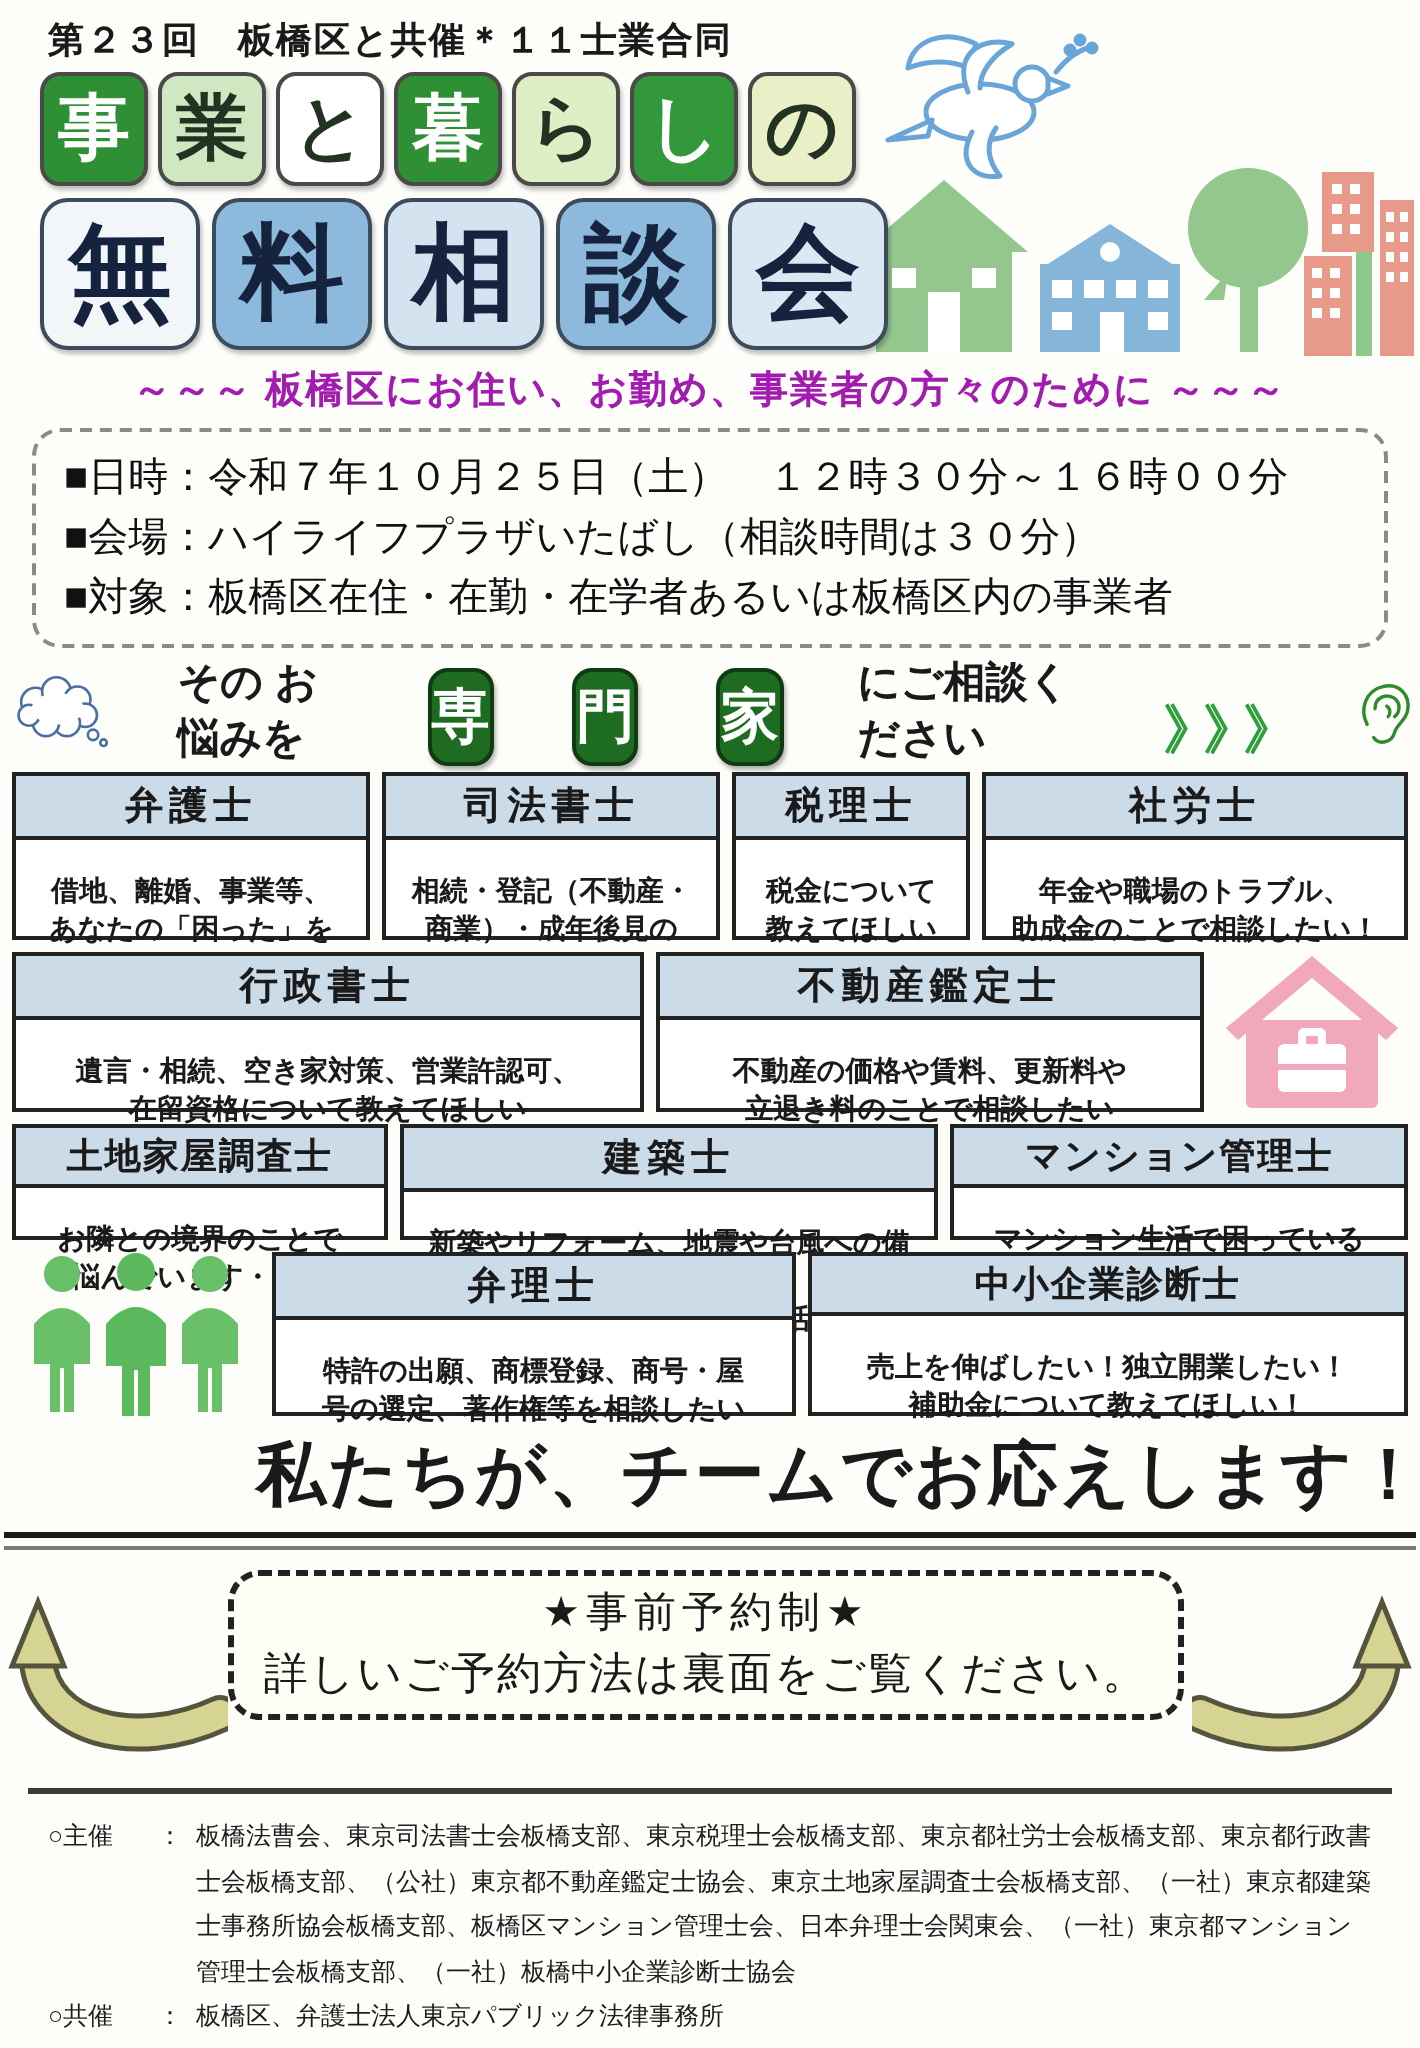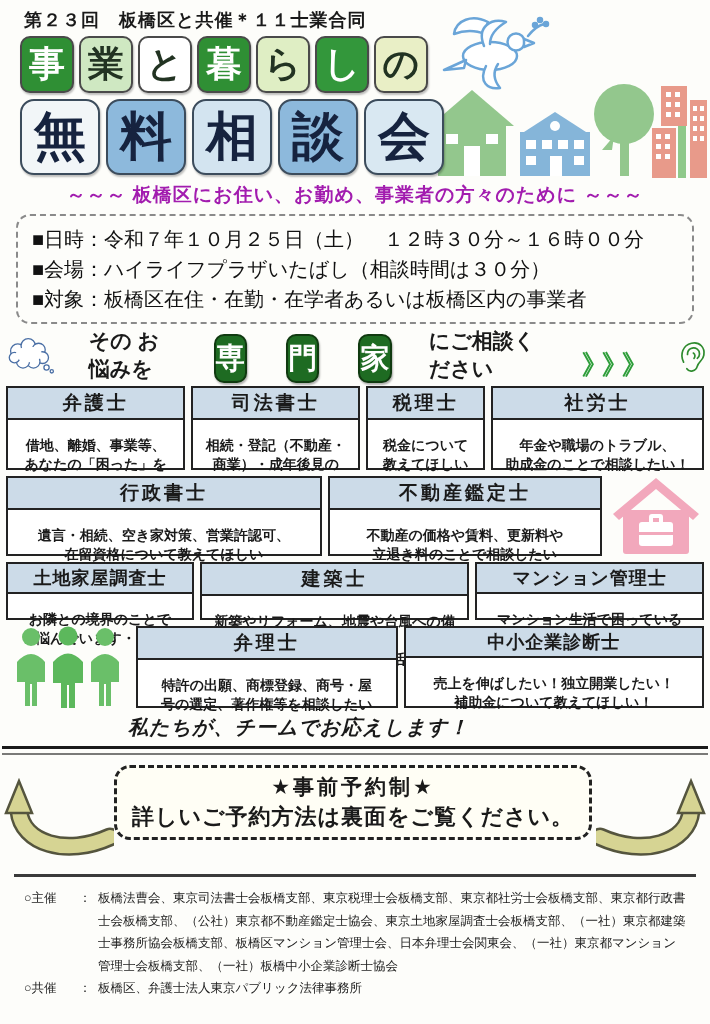--- a/index.html
+++ b/index.html
@@ -35,26 +35,26 @@
   .card-h.tight{letter-spacing:1px;font-size:18px;}
   .card-b{flex:1;display:flex;align-items:center;justify-content:center;text-align:center;
           font-size:14px;font-weight:bold;white-space:pre-line;line-height:1.35;padding:16px 2px;}
   .grow1{height:84px}.grow2{height:80px}.grow3{height:58px}.grow4{height:82px}
   .f26{flex:26}.f245{flex:24.5}.f17{flex:17}.f31{flex:31}
   .f45{flex:45}.f39{flex:39}
   .f27{flex:27}.f39b{flex:39}.f33{flex:33}
   .f40{flex:40}.f46{flex:46}
   .art-pinkbox{width:96px;flex:none;display:flex;align-items:center;justify-content:center;}
   .peoplebox{width:124px;flex:none;display:flex;align-items:flex-start;justify-content:center;}
-  .team{font-size:20px;font-weight:bold;margin:6px 0 5px 128px;letter-spacing:1px;white-space:nowrap;font-style:italic;}
+  .team{font-size:35px;font-weight:bold;margin:6px 0 5px 128px;letter-spacing:1px;white-space:nowrap;}
   .dbl{margin:0 2px;height:4px;border-top:3px solid #1a1a1a;border-bottom:2px solid #7a7a78;}
   
   .resv{position:relative;height:106px;margin-top:8px;}
   .res-box{position:absolute;left:114px;top:2px;width:478px;border:3px dashed #222;border-radius:16px;background:#fffef5;
-           text-align:center;font-weight:bold;padding:5px 4px;line-height:1.38;box-sizing:border-box;}
+           text-align:center;font-weight:normal;padding:5px 4px;line-height:1.38;box-sizing:border-box;}
   .res1{font-size:21px;letter-spacing:3px;}
   .res2{font-size:23px;letter-spacing:2px;}
   .res3{font-size:22px;letter-spacing:1px;}
   .arrow-l{position:absolute;left:4px;top:12px;}
   .arrow-r{position:absolute;right:4px;top:12px;}
   .botline{margin:5px 14px 0;border-top:3px solid #3a3a3a;}
   
   .orgs{margin:10px 24px 0;font-size:12.5px;line-height:1.8;color:#1c1c1c;}
   .org-row{display:flex;}
   .org-label{width:48px;flex:none;}

